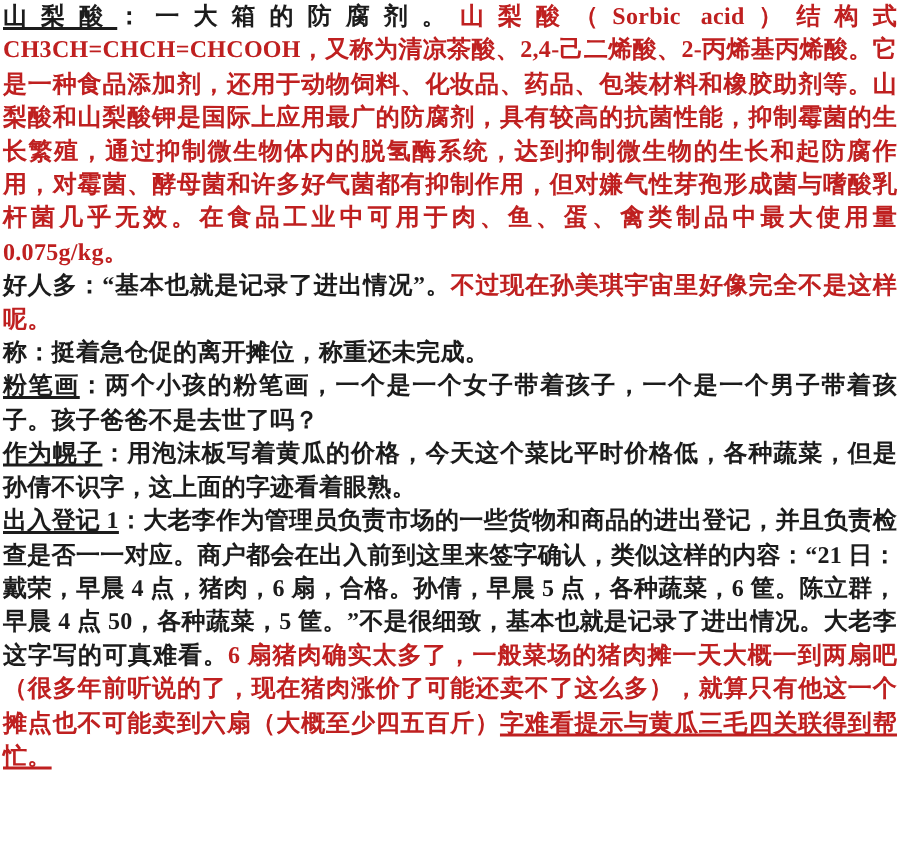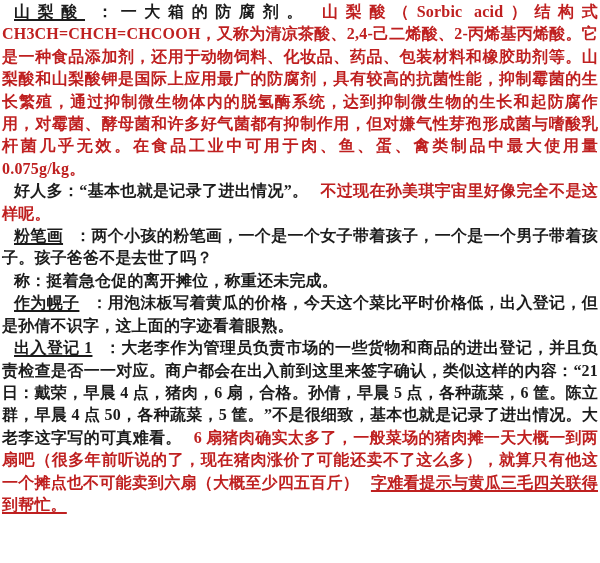--- a/index.html
+++ b/index.html
@@ -22,32 +22,32 @@
     font-size: 16px;
     line-height: 22.4px;
     color: #1c1c1c;
     text-align: justify;
     letter-spacing: 0.2px;
   }
   .para {
     margin: 0;
     padding: 0;
   }
-  .seg { white-space: pre-wrap; margin-left: 12px; }
+  .seg { white-space: pre-wrap; }
   .seg.red { color: #bf2020; }
   .seg.underline {
     text-decoration: underline;
     text-decoration-thickness: 1.5px;
     text-underline-offset: 2px;
   }
 </style>
 </head>
 <body>
 
 <div class="doc" id="doc-root" style="background: rgb(255, 255, 255); color: rgb(28, 28, 28);">
     <p class="para"><span class="seg black underline">山梨酸</span><span class="seg black">：一大箱的防腐剂。</span><span class="seg red" style="color: rgb(191, 32, 32);">山梨酸（Sorbic acid）结构式 CH3CH=CHCH=CHCOOH，又称为清凉茶酸、2,4-己二烯酸、2-丙烯基丙烯酸。它是一种食品添加剂，还用于动物饲料、化妆品、药品、包装材料和橡胶助剂等。山梨酸和山梨酸钾是国际上应用最广的防腐剂，具有较高的抗菌性能，抑制霉菌的生长繁殖，通过抑制微生物体内的脱氢酶系统，达到抑制微生物的生长和起防腐作用，对霉菌、酵母菌和许多好气菌都有抑制作用，但对嫌气性芽孢形成菌与嗜酸乳杆菌几乎无效。在食品工业中可用于肉、鱼、蛋、禽类制品中最大使用量0.075g/kg。</span></p>
     <p class="para"><span class="seg black">好人多：“基本也就是记录了进出情况”。</span><span class="seg red" style="color: rgb(191, 32, 32);">不过现在孙美琪宇宙里好像完全不是这样呢。</span></p>
+    <p class="para"><span class="seg black">称：挺着急仓促的离开摊位，称重还未完成。</span></p>
     <p class="para"><span class="seg black underline">粉笔画</span><span class="seg black">：两个小孩的粉笔画，一个是一个女子带着孩子，一个是一个男子带着孩子。孩子爸爸不是去世了吗？</span></p>
-    <p class="para"><span class="seg black">称：挺着急仓促的离开摊位，称重还未完成。</span></p>
-    <p class="para"><span class="seg black underline">作为幌子</span><span class="seg black">：用泡沫板写着黄瓜的价格，今天这个菜比平时价格低，出入登记，但是孙倩不识字，这上面的字迹看着眼熟。</span></p>
+    <p class="para"><span class="seg black underline">作为幌子</span><span class="seg black">：用泡沫板写着黄瓜的价格，今天这个菜比平时价格低，各种蔬菜，但是孙倩不识字，这上面的字迹看着眼熟。</span></p>
     <p class="para"><span class="seg black underline">出入登记 1</span><span class="seg black">：大老李作为管理员负责市场的一些货物和商品的进出登记，并且负责检查是否一一对应。商户都会在出入前到这里来签字确认，类似这样的内容：“21 日：戴荣，早晨 4 点，猪肉，6 扇，合格。孙倩，早晨 5 点，各种蔬菜，6 筐。陈立群，早晨 4 点 50，各种蔬菜，5 筐。”不是很细致，基本也就是记录了进出情况。大老李这字写的可真难看。</span><span class="seg red" style="color: rgb(191, 32, 32);">6 扇猪肉确实太多了，一般菜场的猪肉摊一天大概一到两扇吧（很多年前听说的了，现在猪肉涨价了可能还卖不了这么多），就算只有他这一个摊点也不可能卖到六扇（大概至少四五百斤）</span><span class="seg red underline" style="color: rgb(191, 32, 32);">字难看提示与黄瓜三毛四关联得到帮忙。</span></p>
     <p class="para"></p>
   </div>
 
 </body></html>

